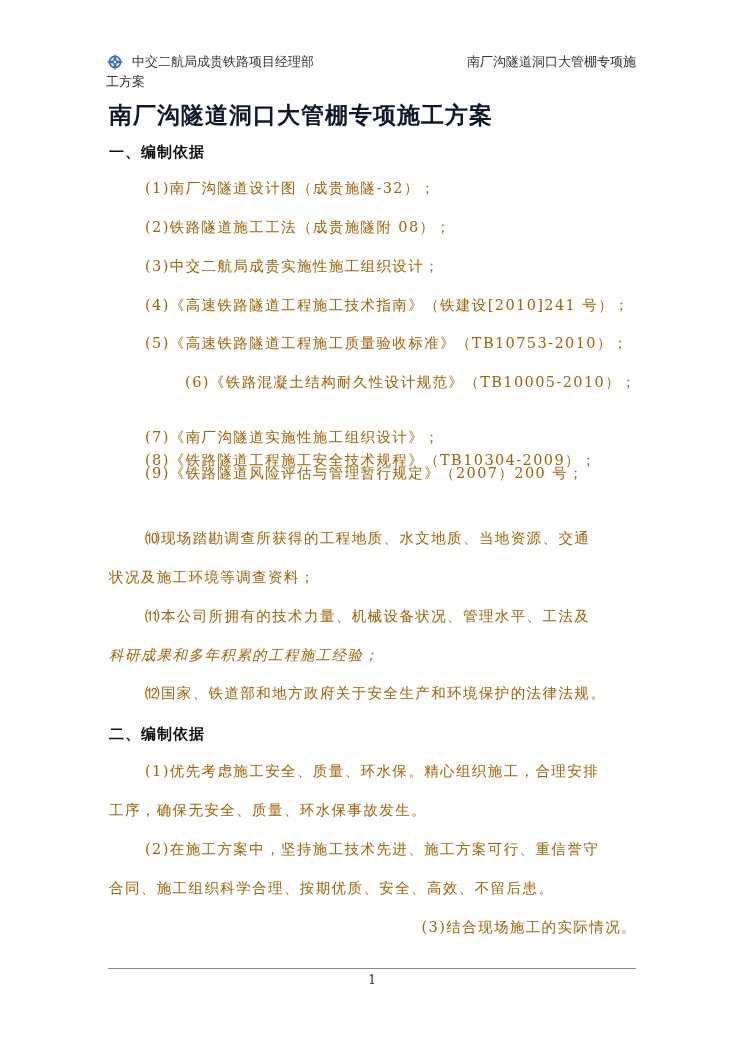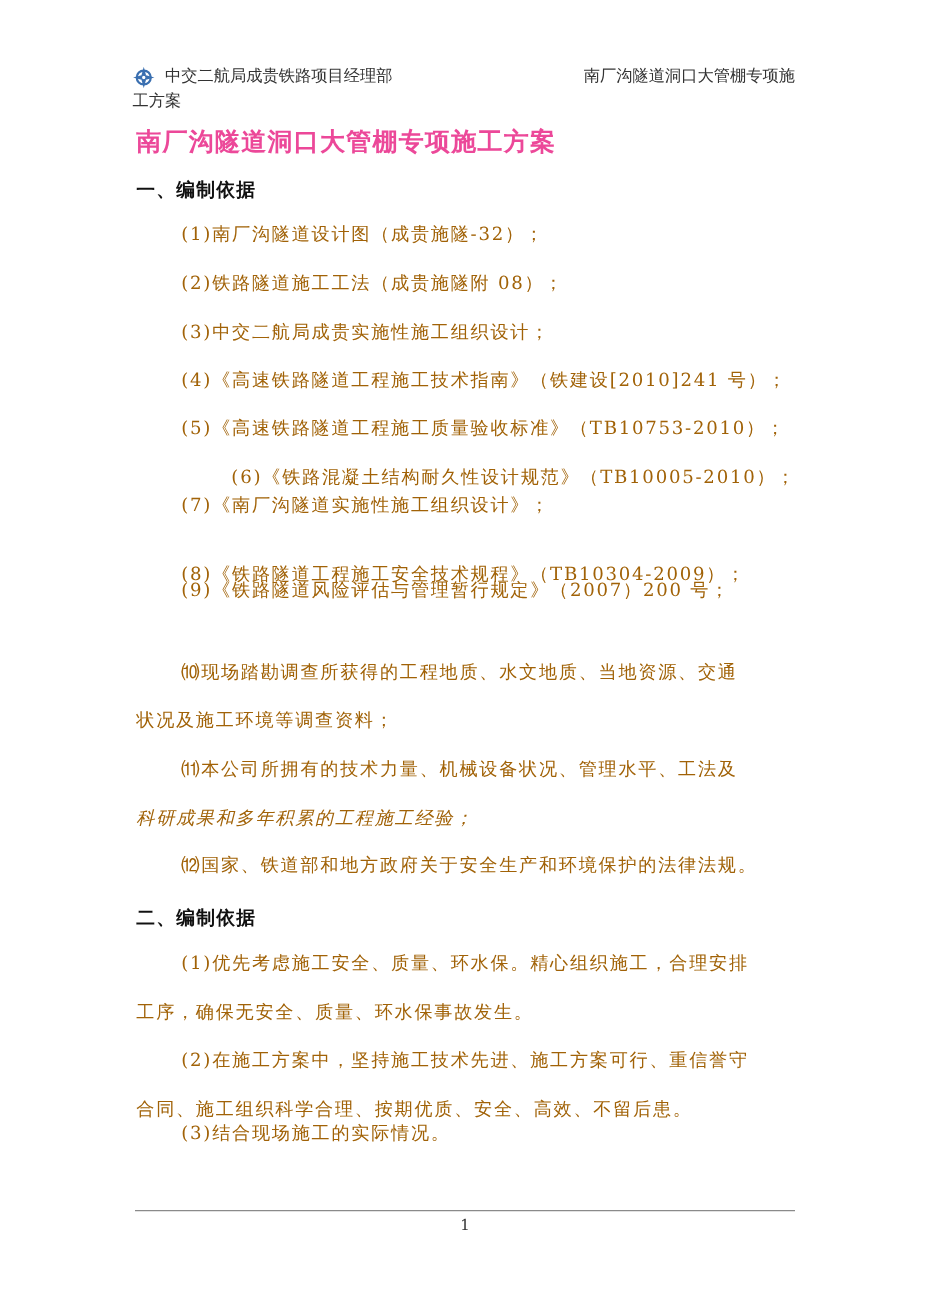--- a/index.html
+++ b/index.html
@@ -37,25 +37,25 @@
     .logo {
       width: 18px;
       height: 18px;
       margin-right: 8px;
       display: inline-block;
     }
     .doc-title {
       position: absolute;
       left: 109px;
       top: 100px;
-      font-size: 20px;
+      font-size: 23px;
       font-weight: bold;
       letter-spacing: 1px;
       font-family: "DejaVu Sans", "Liberation Sans", sans-serif;
-      color: #ec4899;
+      color: #0f172a;
     }
     .section-heading {
       position: absolute;
       left: 109px;
       font-size: 15px;
       font-weight: bold;
       font-family: "DejaVu Sans", "Liberation Sans", sans-serif;
       color: #111111;
       letter-spacing: 1px;
     }
@@ -115,31 +115,31 @@
 <div class="doc-title">南厂沟隧道洞口大管棚专项施工方案</div>
 
 <div class="section-heading" style="top:143px;">一、编制依据</div>
 
 <div class="para" style="top:169px;"><span class="indent"></span><span>(1)南厂沟隧道设计图（成贵施隧-32）；</span></div>
 <div class="para" style="top:208px;"><span class="indent"></span><span>(2)铁路隧道施工工法（成贵施隧附 08）；</span></div>
 <div class="para" style="top:247px;"><span class="indent"></span><span>(3)中交二航局成贵实施性施工组织设计；</span></div>
 <div class="para" style="top:286px;"><span class="indent"></span><span>(4)《高速铁路隧道工程施工技术指南》（铁建设[2010]241 号）；</span></div>
 <div class="para" style="top:324px;"><span class="indent"></span><span>(5)《高速铁路隧道工程施工质量验收标准》（TB10753-2010）；</span></div>
 <div class="para" style="top:363px;text-align:right;"><span class="indent"></span><span>(6)《铁路混凝土结构耐久性设计规范》（TB10005-2010）；</span></div>
-<div class="para" style="top:386px;"><span class="indent"></span><span>(7)《南厂沟隧道实施性施工组织设计》；</span></div>
+<div class="para" style="top:418px;"><span class="indent"></span><span>(7)《南厂沟隧道实施性施工组织设计》；</span></div>
 <div class="para" style="top:441px;"><span class="indent"></span><span>(8)《铁路隧道工程施工安全技术规程》（TB10304-2009）；</span></div>
 <div class="para" style="top:454px;"><span class="indent"></span><span>(9)《铁路隧道风险评估与管理暂行规定》（2007）200 号；</span></div>
 <div class="para" style="top:519px;"><span class="indent"></span><span>⑽现场踏勘调查所获得的工程地质、水文地质、当地资源、交通</span></div>
 <div class="para" style="top:558px;"><span>状况及施工环境等调查资料；</span></div>
 <div class="para" style="top:597px;"><span class="indent"></span><span>⑾本公司所拥有的技术力量、机械设备状况、管理水平、工法及</span></div>
 <div class="para" style="top:636px;font-style:italic;"><span>科研成果和多年积累的工程施工经验；</span></div>
 <div class="para" style="top:674px;"><span class="indent"></span><span>⑿国家、铁道部和地方政府关于安全生产和环境保护的法律法规。</span></div>
 
 <div class="section-heading" style="top:725px;">二、编制依据</div>
 
 <div class="para" style="top:752px;"><span class="indent"></span><span>(1)优先考虑施工安全、质量、环水保。精心组织施工，合理安排</span></div>
 <div class="para" style="top:791px;"><span>工序，确保无安全、质量、环水保事故发生。</span></div>
 <div class="para" style="top:830px;"><span class="indent"></span><span>(2)在施工方案中，坚持施工技术先进、施工方案可行、重信誉守</span></div>
 <div class="para" style="top:869px;"><span>合同、施工组织科学合理、按期优质、安全、高效、不留后患。</span></div>
-<div class="para" style="top:888px;"><span class="indent"></span><span>(3)结合现场施工的实际情况。</span></div>
+<div class="para" style="top:908px;text-align:right;"><span class="indent"></span><span>(3)结合现场施工的实际情况。</span></div>
 
 <div class="footer-line"></div>
 <div class="page-number">1</div>
 
 </body></html>

